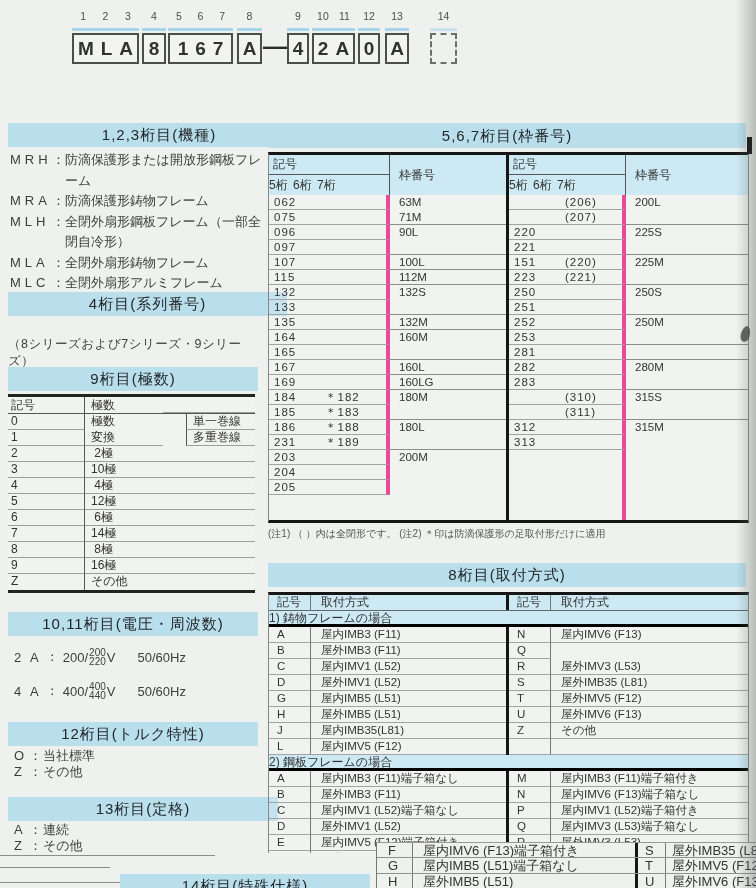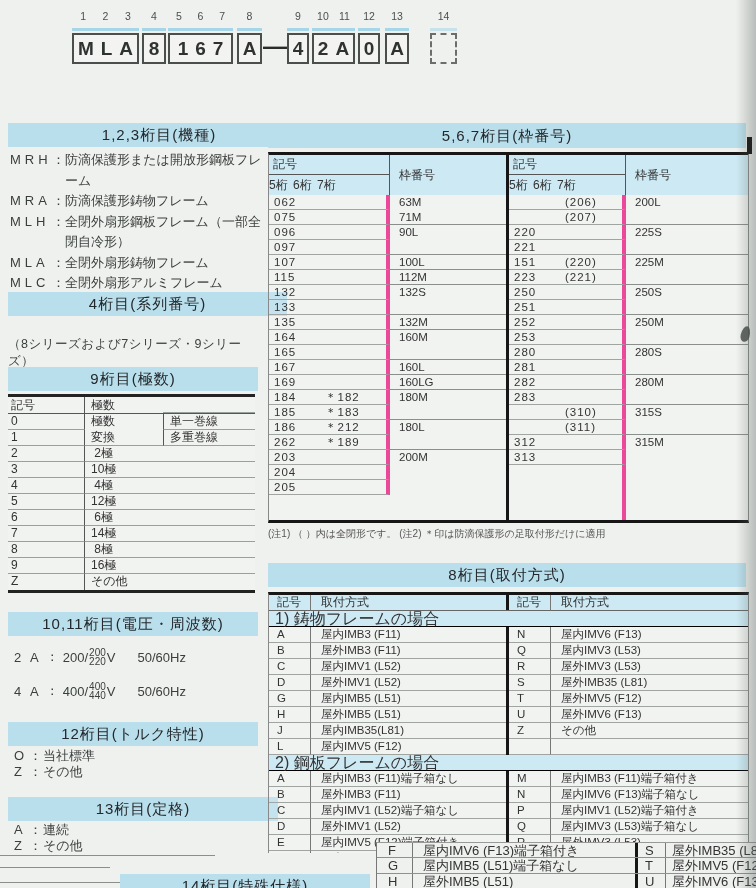--- a/index.html
+++ b/index.html
@@ -27,21 +27,21 @@
   .l-desc{flex:1;}
   .note4{position:absolute;left:8px;top:336px;width:254px;font-size:12.5px;color:#3a3f3d;letter-spacing:.5px;}
   
   .t9{position:absolute;left:8px;top:394px;width:247px;border-top:3px solid #222;border-bottom:3px solid #222;background:rgba(255,255,255,.15);}
   .t9h{display:flex;height:17px;border-bottom:1.5px solid #555;font-size:12px;line-height:16px;}
   .t9h .t9sym{border-bottom:none;}
   .t9r{display:flex;height:16px;font-size:12px;line-height:15px;}
   .t9sym{width:77px;padding-left:3px;border-right:1px solid #555;border-bottom:1px solid #9aa09c;}
   .t9val{width:78px;padding-left:6px;border-bottom:1px solid #9aa09c;white-space:pre;}
   .t9sub{flex:1;border-bottom:1px solid #9aa09c;}
-  .t9sub.sub{border-left:1px solid #555;padding-left:6px;}
+  .t9sub.sub{border-left:1px solid #555;padding-left:6px;margin-left:23px;}
   .t9val.nb{border-bottom:none;}
   .t9rows > .t9r:last-child > div{border-bottom:none;}
   .t9h .t9val{border-bottom:none;}
   
   .vline{position:absolute;left:14px;height:26px;display:flex;align-items:center;font-size:13px;color:#3a3f3d;}
   .v-code{letter-spacing:3px;text-align:right;}
   .v-sep{margin:0 4px;}
   .frac{display:inline-flex;flex-direction:column;font-size:10px;line-height:9.5px;text-align:center;margin:0 1px;}
   .v-freq{margin-left:22px;}
   .kv{position:absolute;left:14px;display:flex;font-size:13px;line-height:16px;color:#3a3f3d;}
@@ -69,21 +69,21 @@
   .t5frame{flex:1;padding-left:9px;}
   .t5frame.fb{border-bottom:1px solid #8a8f8c;}
   .t5fill{display:flex;flex:1;}
   .t5fill .t5code{border-bottom:none;}
   .t5fill .t5frame{border-bottom:none;}
   .note567{position:absolute;left:268px;top:527px;width:486px;font-size:10px;color:#555;}
   
   .t8{position:absolute;left:268px;top:592px;width:481px;height:261px;border-top:3px solid #161616;border-left:1px solid #888;border-right:1px solid #888;overflow:hidden;background:rgba(255,255,255,.15);}
   .t8h{display:flex;height:16px;background:#cdeaf4;font-size:12px;line-height:15px;}
   .t8h > div{border-bottom:1px solid #666;}
-  .t8g{height:16px;background:#cdeaf4;font-size:16px;line-height:15px;padding-left:6px;border-bottom:1px solid #000000;}
+  .t8g{height:16px;background:#cdeaf4;font-size:12px;line-height:15px;border-bottom:3px solid #000000;}
   .t8r{display:flex;height:16px;font-size:11.5px;line-height:15px;}
   .c-s1{width:42px;padding-left:8px;border-right:1px solid #777;border-bottom:1px solid #a0a5a2;flex:none;}
   .c-t1{width:195px;padding-left:10px;border-bottom:1px solid #a0a5a2;flex:none;}
   .c-m{width:3px;background:#161616;flex:none;}
   .c-s2{width:42px;padding-left:8px;border-right:1px solid #777;border-bottom:1px solid #a0a5a2;flex:none;}
   .c-t2{flex:1;padding-left:10px;border-bottom:1px solid #a0a5a2;}
   .t8h .c-t1,.t8h .c-t2{border-bottom:1px solid #666;}
   
   .frag{position:absolute;left:376px;top:842px;width:380px;height:46px;background:#eff1ee;border-left:1px solid #777;border-top:1px solid #999;overflow:hidden;z-index:5;}
   .fragr{display:flex;height:15.3px;font-size:13px;line-height:15px;border-bottom:1px solid #8d928f;white-space:nowrap;}
@@ -471,28 +471,28 @@
             <div class="t5code">
               <span class="cc">185</span>
               <span class="cc2">＊183</span>
             </div>
             <div class="t5frame fb"></div>
           </div>
 
           <div class="t5row">
             <div class="t5code">
               <span class="cc">186</span>
-              <span class="cc2">＊212</span>
+              <span class="cc2">＊188</span>
             </div>
             <div class="t5frame">180L</div>
           </div>
 
           <div class="t5row">
             <div class="t5code">
-              <span class="cc">262</span>
+              <span class="cc">231</span>
               <span class="cc2">＊189</span>
             </div>
             <div class="t5frame fb"></div>
           </div>
 
           <div class="t5row">
             <div class="t5code">
               <span class="cc">203</span>
               <span class="cc2"></span>
             </div>
@@ -600,27 +600,20 @@
           </div>
 
           <div class="t5row">
             <div class="t5code">
               <span class="cc">253</span>
               <span class="cc2"></span>
             </div>
             <div class="t5frame fb"></div>
           </div>
 
-          <div class="t5row">
-            <div class="t5code">
-              <span class="cc">280</span>
-              <span class="cc2"></span>
-            </div>
-            <div class="t5frame">280S</div>
-          </div>
 
           <div class="t5row">
             <div class="t5code">
               <span class="cc">281</span>
               <span class="cc2"></span>
             </div>
             <div class="t5frame fb"></div>
           </div>
 
           <div class="t5row">
@@ -699,21 +692,20 @@
           <div class="c-m"></div>
           <div class="c-s2">N</div>
           <div class="c-t2">屋内IMV6 (F13)</div>
         </div>
 
         <div class="t8r">
           <div class="c-s1">B</div>
           <div class="c-t1">屋外IMB3 (F11)</div>
           <div class="c-m"></div>
           <div class="c-s2">Q</div>
-          <div class="c-t2">屋内IMV3 (L53)</div>
         </div>
 
         <div class="t8r">
           <div class="c-s1">C</div>
           <div class="c-t1">屋内IMV1 (L52)</div>
           <div class="c-m"></div>
           <div class="c-s2">R</div>
           <div class="c-t2">屋外IMV3 (L53)</div>
         </div>
 

